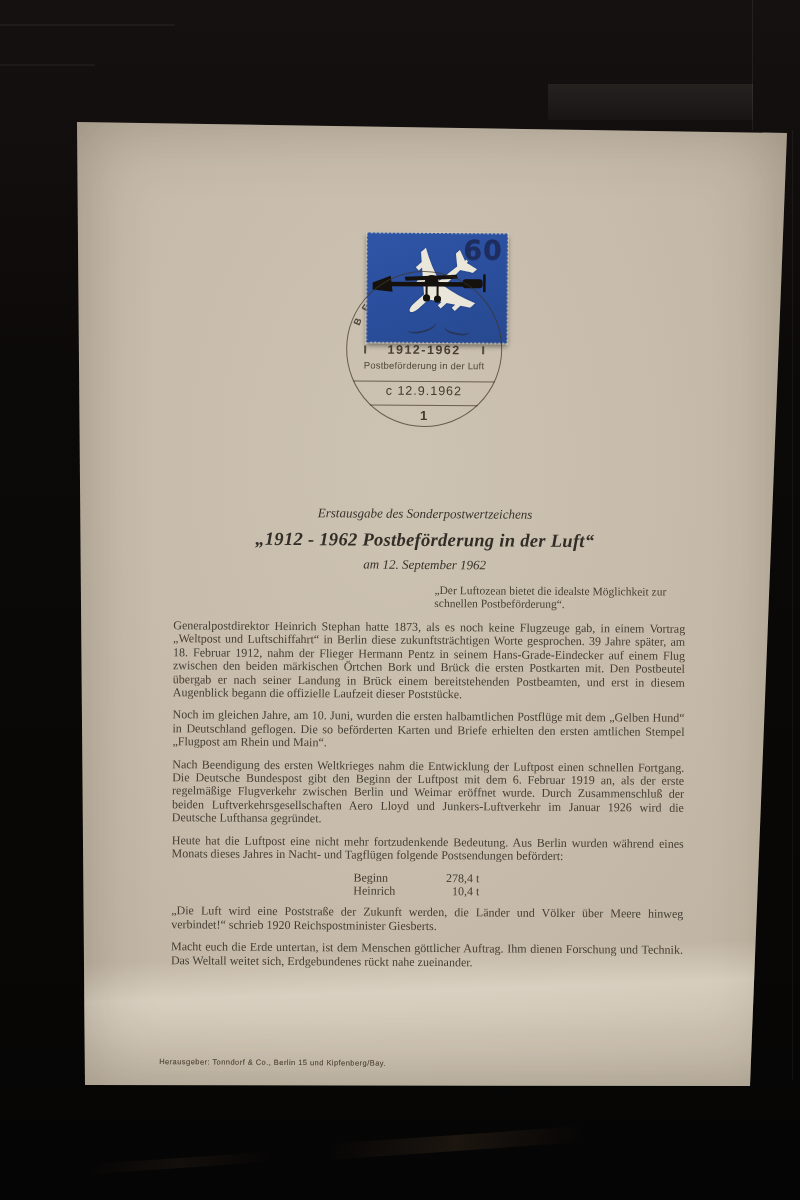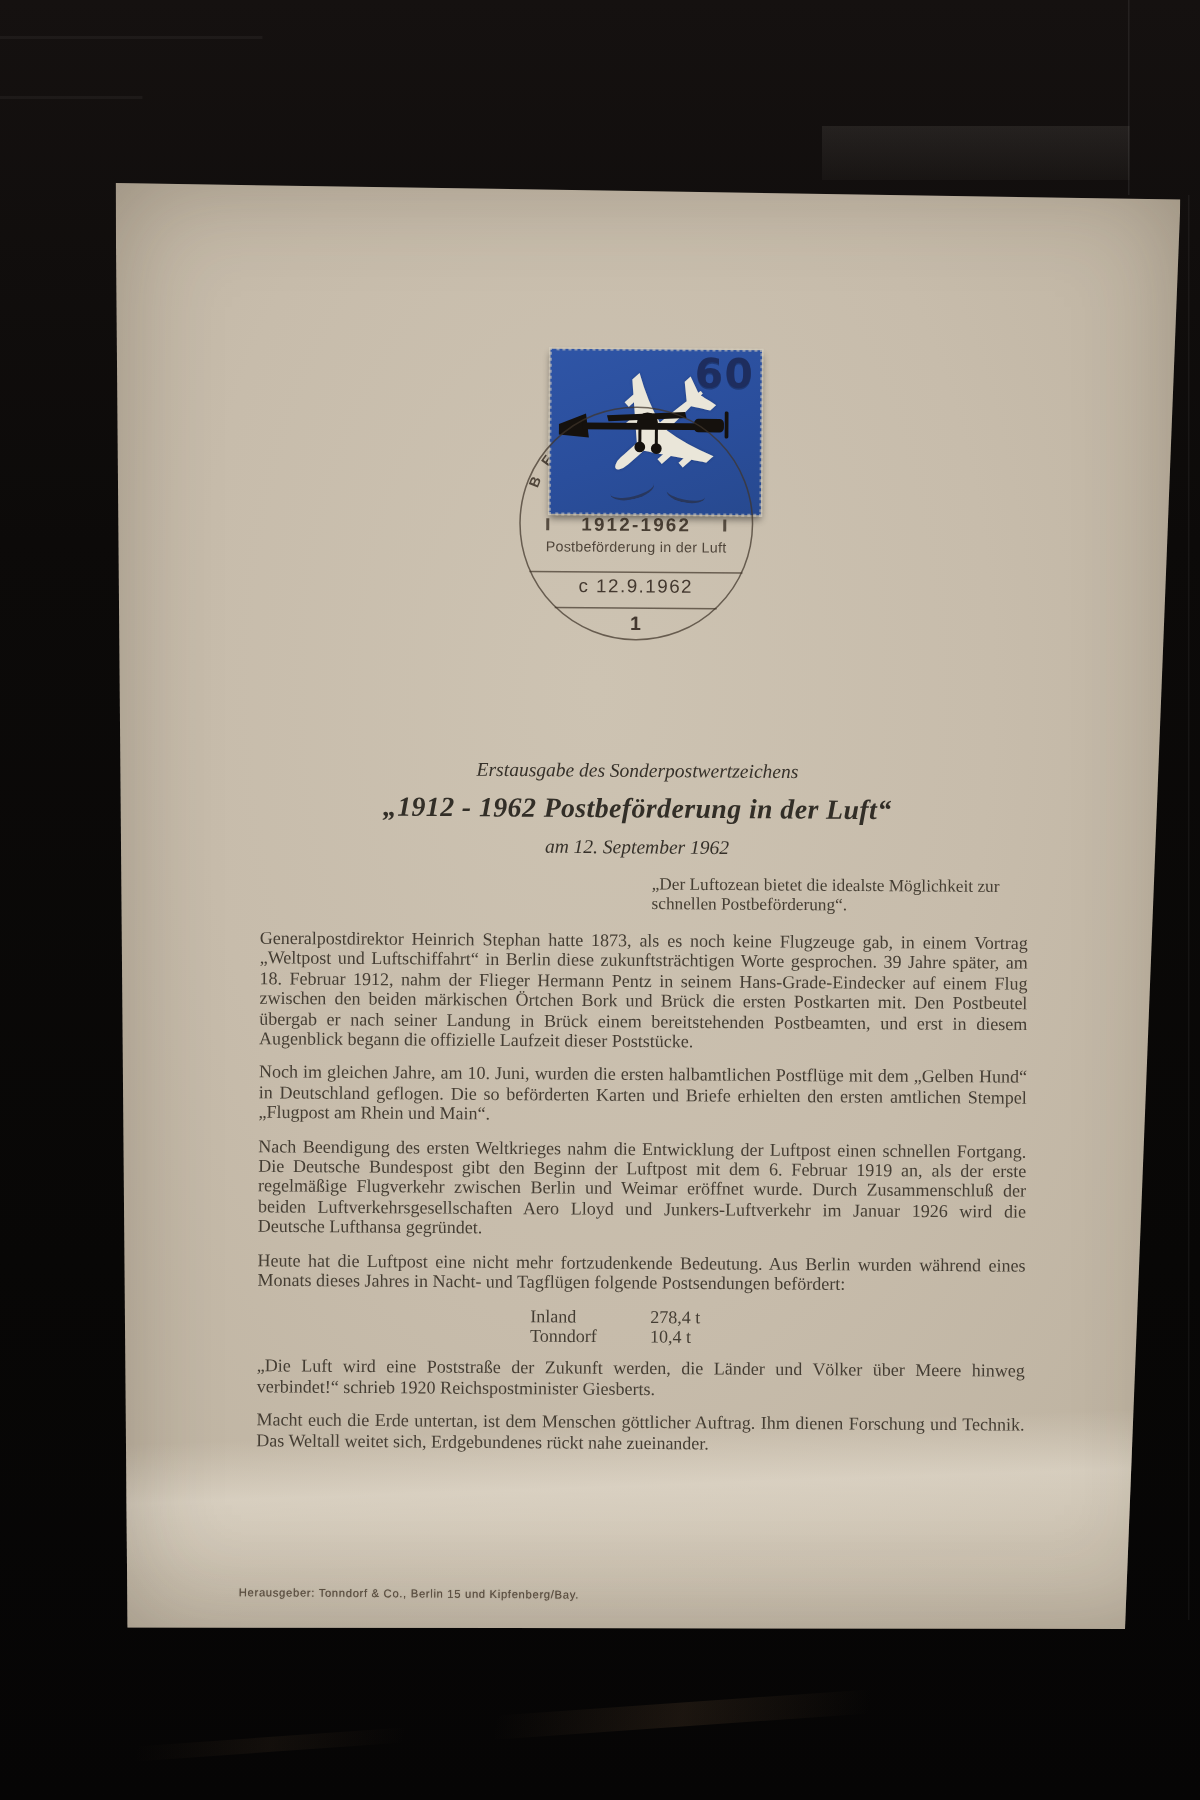--- a/index.html
+++ b/index.html
@@ -90,21 +90,21 @@
 
   .quote{position:absolute;left:360px;top:463px;width:262px;
     font-size:11.5px;line-height:13px;color:#453e33;}
 
   .bodytext{position:absolute;left:99px;top:500px;width:512px;
     font-size:12px;line-height:13.4px;color:#443d33;text-align:justify;z-index:1;}
   .bodytext p{margin:0 0 9px 0;}
   .ship-table{margin:2px 0 8px 0;}
   .ship-row{padding-left:182px;line-height:13.4px;}
   .ship-row .lbl{display:inline-block;width:80px;}
-  .ship-row .val{display:inline-block;width:46px;text-align:left;}
+  .ship-row .val{display:inline-block;width:46px;text-align:right;}
 
   .imprint{position:absolute;left:88px;top:938px;
     font-family:"Liberation Sans", sans-serif;
     font-size:7.5px;letter-spacing:0.45px;color:#5a4e40;
     text-shadow:0 0 0.6px rgba(90,78,64,0.7);}
 </style>
 </head>
 <body>
 
 <div class="stage">
@@ -169,24 +169,24 @@
 
       <div class="quote">„Der Luftozean bietet die idealste Möglichkeit zur schnellen Postbeförderung“.</div>
 
       <div class="bodytext">
         <p>Generalpostdirektor Heinrich Stephan hatte 1873, als es noch keine Flugzeuge gab, in einem Vortrag „Weltpost und Luftschiffahrt“ in Berlin diese zukunftsträchtigen Worte gesprochen. 39 Jahre später, am 18. Februar 1912, nahm der Flieger Hermann Pentz in seinem Hans-Grade-Eindecker auf einem Flug zwischen den beiden märkischen Örtchen Bork und Brück die ersten Postkarten mit. Den Postbeutel übergab er nach seiner Landung in Brück einem bereitstehenden Postbeamten, und erst in diesem Augenblick begann die offizielle Laufzeit dieser Poststücke.</p>
         <p>Noch im gleichen Jahre, am 10. Juni, wurden die ersten halbamtlichen Postflüge mit dem „Gelben Hund“ in Deutschland geflogen. Die so beförderten Karten und Briefe erhielten den ersten amtlichen Stempel „Flugpost am Rhein und Main“.</p>
         <p>Nach Beendigung des ersten Weltkrieges nahm die Entwicklung der Luftpost einen schnellen Fortgang. Die Deutsche Bundespost gibt den Beginn der Luftpost mit dem 6. Februar 1919 an, als der erste regelmäßige Flugverkehr zwischen Berlin und Weimar eröffnet wurde. Durch Zusammenschluß der beiden Luftverkehrsgesellschaften Aero Lloyd und Junkers-Luftverkehr im Januar 1926 wird die Deutsche Lufthansa gegründet.</p>
         <p>Heute hat die Luftpost eine nicht mehr fortzudenkende Bedeutung. Aus Berlin wurden während eines Monats dieses Jahres in Nacht- und Tagflügen folgende Postsendungen befördert:</p>
         <div class="ship-table">
           <div class="ship-row">
-            <span class="lbl">Inland</span><span class="val">278,4 t</span>
+            <span class="lbl">Beginn</span><span class="val">278,4 t</span>
           </div>
           <div class="ship-row">
-            <span class="lbl">Tonndorf</span><span class="val">10,4 t</span>
+            <span class="lbl">Heinrich</span><span class="val">10,4 t</span>
           </div>
         </div>
         <p>„Die Luft wird eine Poststraße der Zukunft werden, die Länder und Völker über Meere hinweg verbindet!“ schrieb 1920 Reichspostminister Giesberts.</p>
         <p>Macht euch die Erde untertan, ist dem Menschen göttlicher Auftrag. Ihm dienen Forschung und Technik. Das Weltall weitet sich, Erdgebundenes rückt nahe zueinander.</p>
       </div>
 
       <div class="imprint">Herausgeber: Tonndorf &amp; Co., Berlin 15 und Kipfenberg/Bay.</div>
 
     </div>
   </div>

